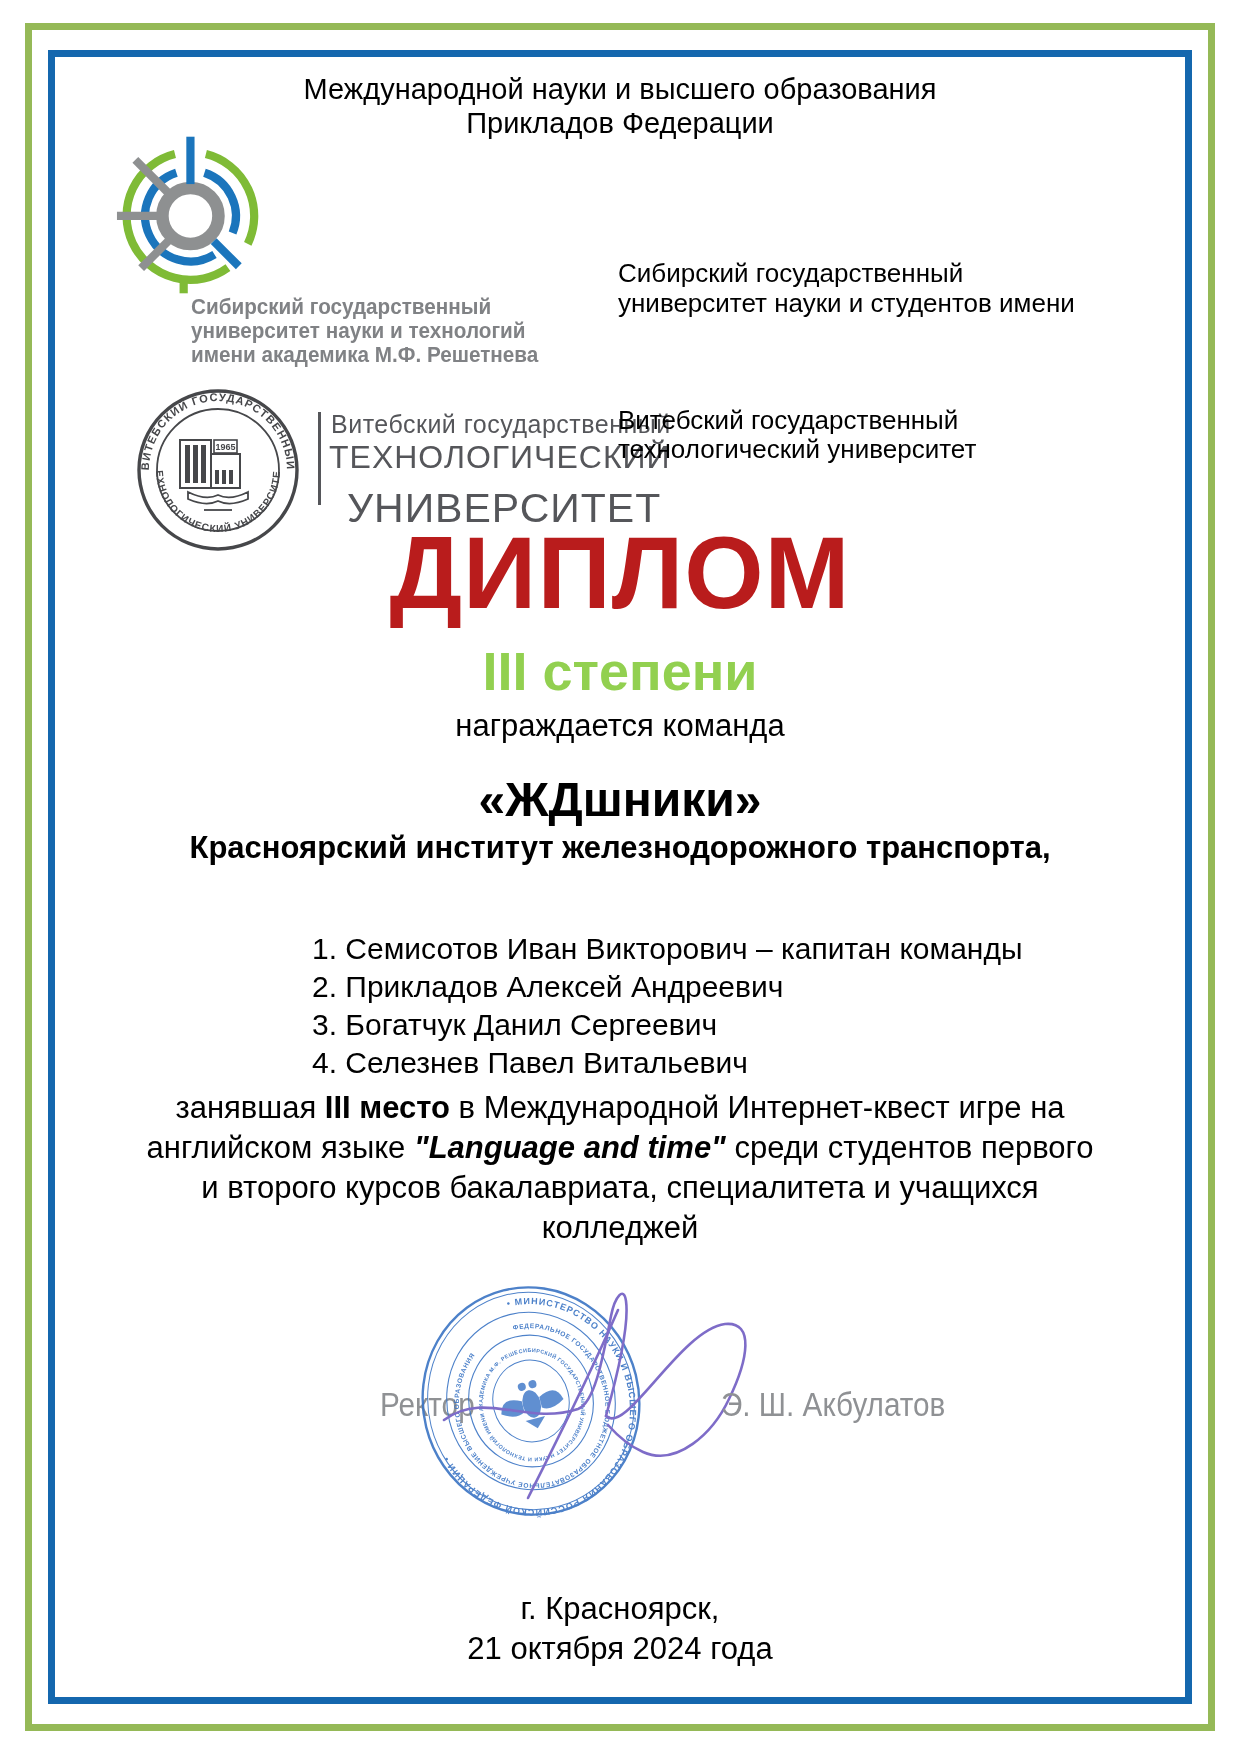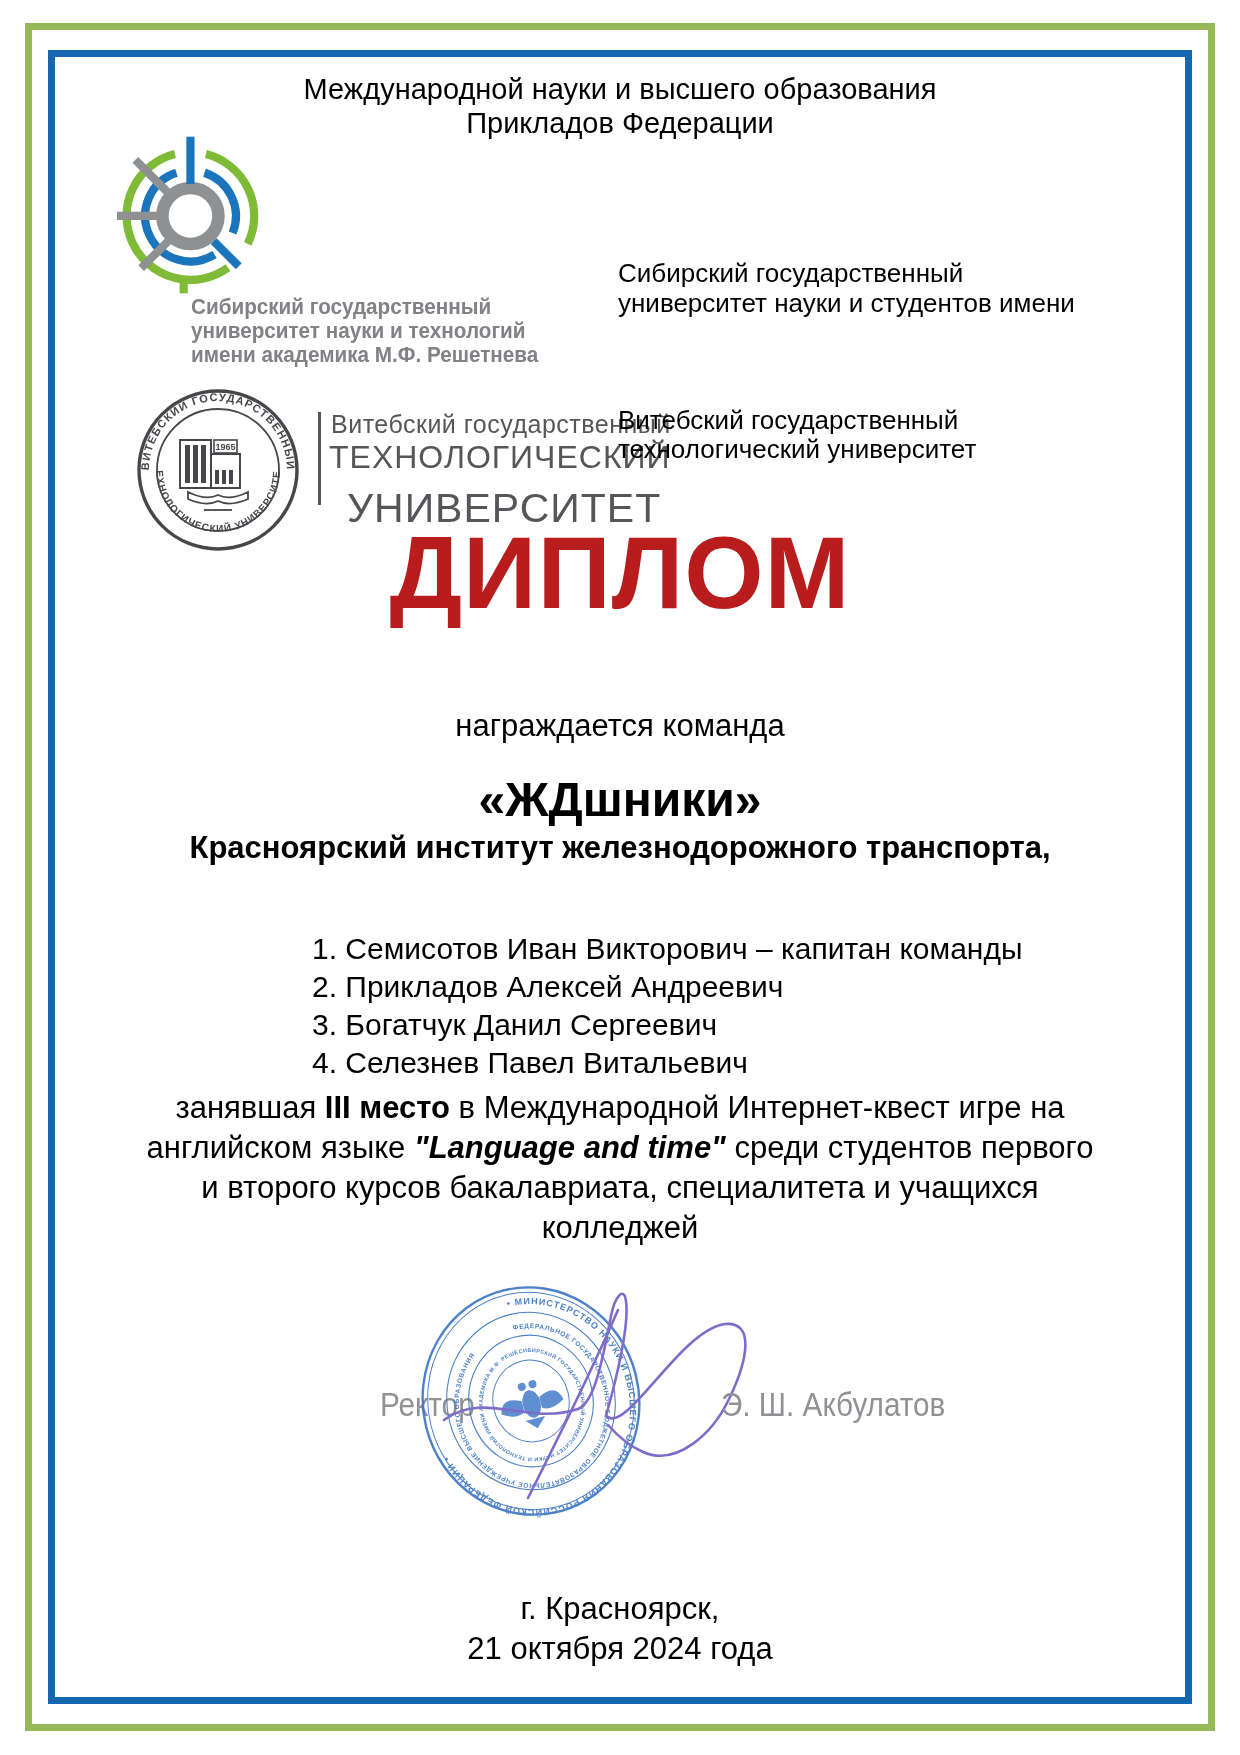--- a/index.html
+++ b/index.html
@@ -108,20 +108,21 @@
   <div class="abs vstu-line1">Витебский государственный</div>
   <div class="abs vstu-line2">ТЕХНОЛОГИЧЕСКИЙ</div>
   <div class="abs vstu-line3">УНИВЕРСИТЕТ</div>
 
   <div class="abs side-text-2">
     <div>Витебский государственный</div>
     <div>технологический университет</div>
   </div>
 
   <div class="abs ctr title">ДИПЛОМ</div>
+  <div class="abs ctr degree">III степени</div>
   <div class="abs ctr awarded">награждается команда</div>
 
   <div class="abs ctr team-name">«ЖДшники»</div>
   <div class="abs ctr inst1">Красноярский институт железнодорожного транспорта,</div>
 
   <div class="abs members">
     <div>1. Семисотов Иван Викторович – капитан команды</div>
     <div>2. Прикладов Алексей Андреевич</div>
     <div>3. Богатчук Данил Сергеевич</div>
     <div>4. Селезнев Павел Витальевич</div>

